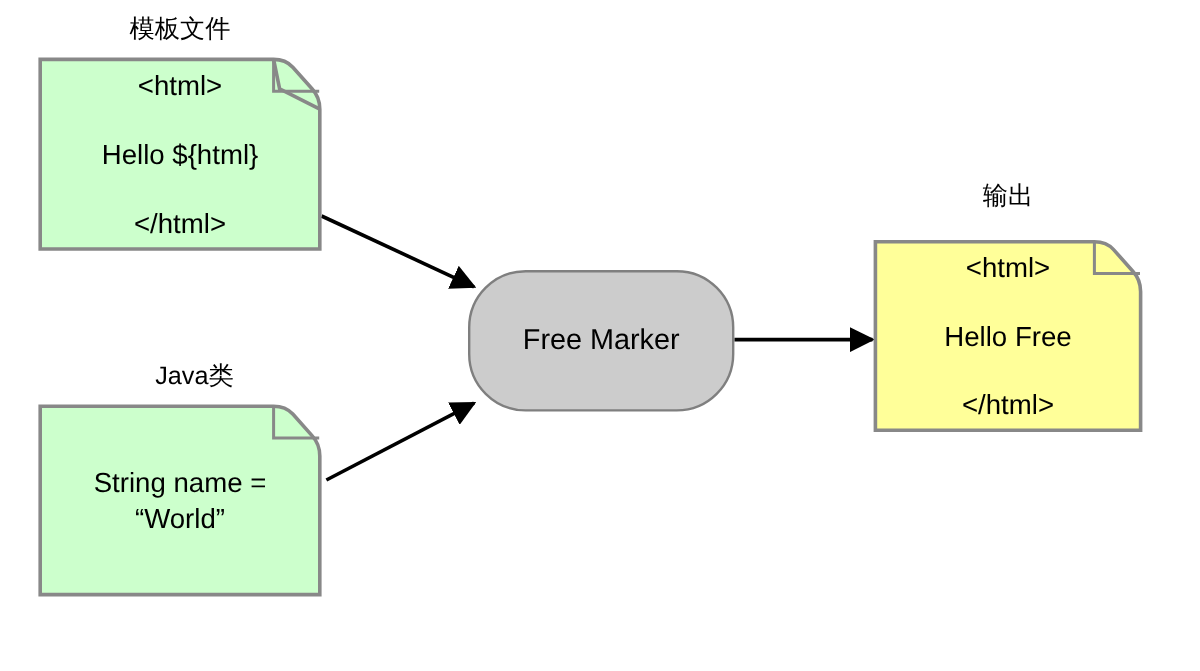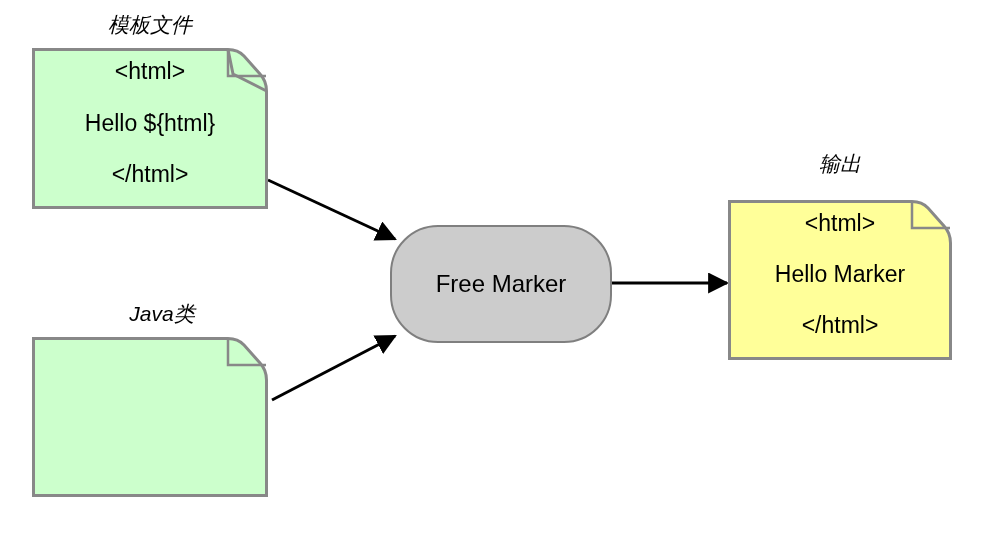--- a/index.html
+++ b/index.html
@@ -15,21 +15,20 @@
     font-family: "Liberation Sans", "DejaVu Sans", sans-serif;
     overflow: hidden;
   }
   .node-label {
     position: absolute;
     text-align: center;
     color: #000000;
     font-size: 21px;
     line-height: 26px;
     white-space: nowrap;
-    font-style: italic;
   }
   .note {
     position: absolute;
     border-radius: 32px;
   }
   .note svg {
     display: block;
     position: absolute;
     left: 0;
     top: 0;
@@ -50,21 +49,21 @@
     font-size: 23px;
     line-height: 30px;
     text-align: center;
     pointer-events: none;
   }
   .note-line {
     width: 100%;
   }
   .note-line.top { padding-top: 8px; }
   .note-line.mid { display: flex; flex-direction: column; justify-content: center; flex: 1 1 auto; }
-  .note-line.bot { padding-bottom: 20px; }
+  .note-line.bot { padding-bottom: 8px; }
   .process {
     position: absolute;
     display: flex;
     align-items: center;
     justify-content: center;
     background: #cccccc;
     border: 2px solid #7f7f7f;
     box-sizing: border-box;
     color: #000000;
     font-size: 24px;
@@ -112,35 +111,39 @@
 
   <div class="node-label" style="left: 44px; top: 301px; width: 236px;">Java类</div>
 
   <div class="note" style="left: 32px; top: 337px; width: 236px; height: 160px;">
     <svg width="236" height="160" viewBox="0 0 236 160">
       <path d="M 1.5 1.5 L 196 1.5 Q 206 1.5 212 8 L 228 26 Q 234.5 33 234.5 43 L 234.5 158.5 L 1.5 158.5 Z" fill="#ccffcc" stroke="#888888" stroke-width="3"></path>
       <path d="M 196 2 L 196 28 L 234 28" fill="none" stroke="#888888" stroke-width="2.5"></path>
     </svg>
     <div class="note-text">
       <div class="note-line top"></div>
+      <div class="note-line mid">
+        <div>String name =</div>
+        <div>“World”</div>
+      </div>
       <div class="note-line bot"></div>
     </div>
   </div>
 
   <div class="process" style="left: 390px; top: 225px; width: 222px; height: 118px; border-radius: 48px;">
     <span>Free Marker</span>
   </div>
 
   <div class="node-label" style="left: 728px; top: 151px; width: 224px;">输出</div>
 
   <div class="note" style="left: 728px; top: 200px; width: 224px; height: 160px;">
     <svg width="224" height="160" viewBox="0 0 224 160">
       <path d="M 1.5 1.5 L 184 1.5 Q 194 1.5 200 8 L 216 26 Q 222.5 33 222.5 43 L 222.5 158.5 L 1.5 158.5 Z" fill="#ffff99" stroke="#888888" stroke-width="3"></path>
       <path d="M 184 2 L 184 28 L 222 28" fill="none" stroke="#888888" stroke-width="2.5"></path>
     </svg>
     <div class="note-text">
       <div class="note-line top">&lt;html&gt;</div>
-      <div class="note-line mid">Hello Marker</div>
+      <div class="note-line mid">Hello Free</div>
       <div class="note-line bot">&lt;/html&gt;</div>
     </div>
   </div>
 
 </div>
 
 </body></html>

